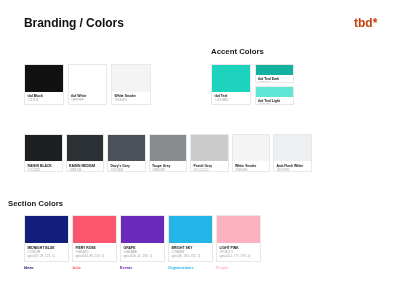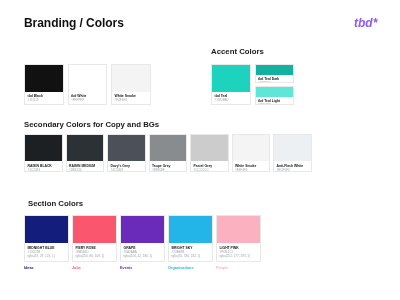--- a/index.html
+++ b/index.html
@@ -2,21 +2,21 @@
 <html><head>
 <meta charset="utf-8">
 <style>
   html,body{margin:0;padding:0;}
   body{width:400px;height:300px;background:#ffffff;font-family:"Liberation Sans",sans-serif;overflow:hidden;
        -webkit-font-smoothing:antialiased;}
   .page{position:relative;width:356px;height:300px;}
 
   .hdr{position:absolute;left:24px;top:17px;font-size:12px;font-weight:bold;color:#111111;
        letter-spacing:-0.05px;line-height:12px;}
-  .logo{position:absolute;left:354px;top:17px;font-size:12px;font-weight:bold;color:#8b5cf6;line-height:12px;font-style:italic;}
+  .logo{position:absolute;left:354px;top:17px;font-size:12px;font-weight:bold;color:#c2410c;line-height:12px;}
   .sec-title{position:absolute;font-size:7.8px;font-weight:bold;color:#1a1a1a;line-height:8px;white-space:nowrap;}
 
   .row{position:absolute;display:flex;}
   .card{background:#ffffff;border:0.5px solid #e8e8e8;box-sizing:border-box;overflow:hidden;
         display:flex;flex-direction:column;}
   .sw{width:100%;flex:0 0 auto;}
   .meta{padding:2.5px 2.5px 0 2.5px;}
   .nm{font-size:3.4px;font-weight:bold;color:#15171a;line-height:4.2px;white-space:nowrap;}
   .hx{font-size:3.1px;color:#a0a3a8;line-height:4px;white-space:nowrap;}
   .rg{font-size:3.1px;color:#a0a3a8;line-height:4px;white-space:nowrap;}
@@ -73,21 +73,20 @@
         <div class="card" style="width: 39.5px; height: 19.25px;">
           <div class="sw" style="height: 10px; background: rgb(95, 230, 214);"></div>
           <div class="meta">
             <div class="nm">tbd Teal Light</div>
             <div class="hx">#5FE6D6</div>
           </div>
         </div>
       </div>
     </div>
 
-  <div class="sec-title" style="left:24px;top:121px;">Secondary Colors for Copy and BGs</div>
   <div class="row" id="row-secondary" style="left:24px;top:134px;gap:3px;">
       <div class="card" style="width: 38.5px; height: 38px;">
         <div class="sw" style="height: 26px; background: rgb(28, 32, 35);"></div>
         <div class="meta">
           <div class="nm">RAISIN BLACK</div>
           <div class="hx">#1C2023</div>
         </div>
       </div>
       <div class="card" style="width: 38.5px; height: 38px;">
         <div class="sw" style="height: 26px; background: rgb(43, 49, 52);"></div>
@@ -126,21 +125,21 @@
       </div>
       <div class="card" style="width: 38.5px; height: 38px;">
         <div class="sw" style="height: 26px; background: rgb(236, 240, 242);"></div>
         <div class="meta">
           <div class="nm">Anti-Flash White</div>
           <div class="hx">#ECF0F2</div>
         </div>
       </div>
     </div>
 
-  <div class="sec-title" style="left:28px;top:200px;">Section Colors</div>
+  <div class="sec-title" style="left:8px;top:200px;">Section Colors</div>
   <div class="row" id="row-section" style="left:24px;top:215px;gap:3px;">
       <div class="card" style="width: 45px; height: 47px;">
         <div class="sw" style="height: 27px; background: rgb(19, 29, 123);"></div>
         <div class="meta">
           <div class="nm">MIDNIGHT BLUE</div>
           <div class="hx">#131D7B</div>
           <div class="rg">rgba(19, 29, 123, 1)</div>
         </div>
       </div>
       <div class="card" style="width: 45px; height: 47px;">

